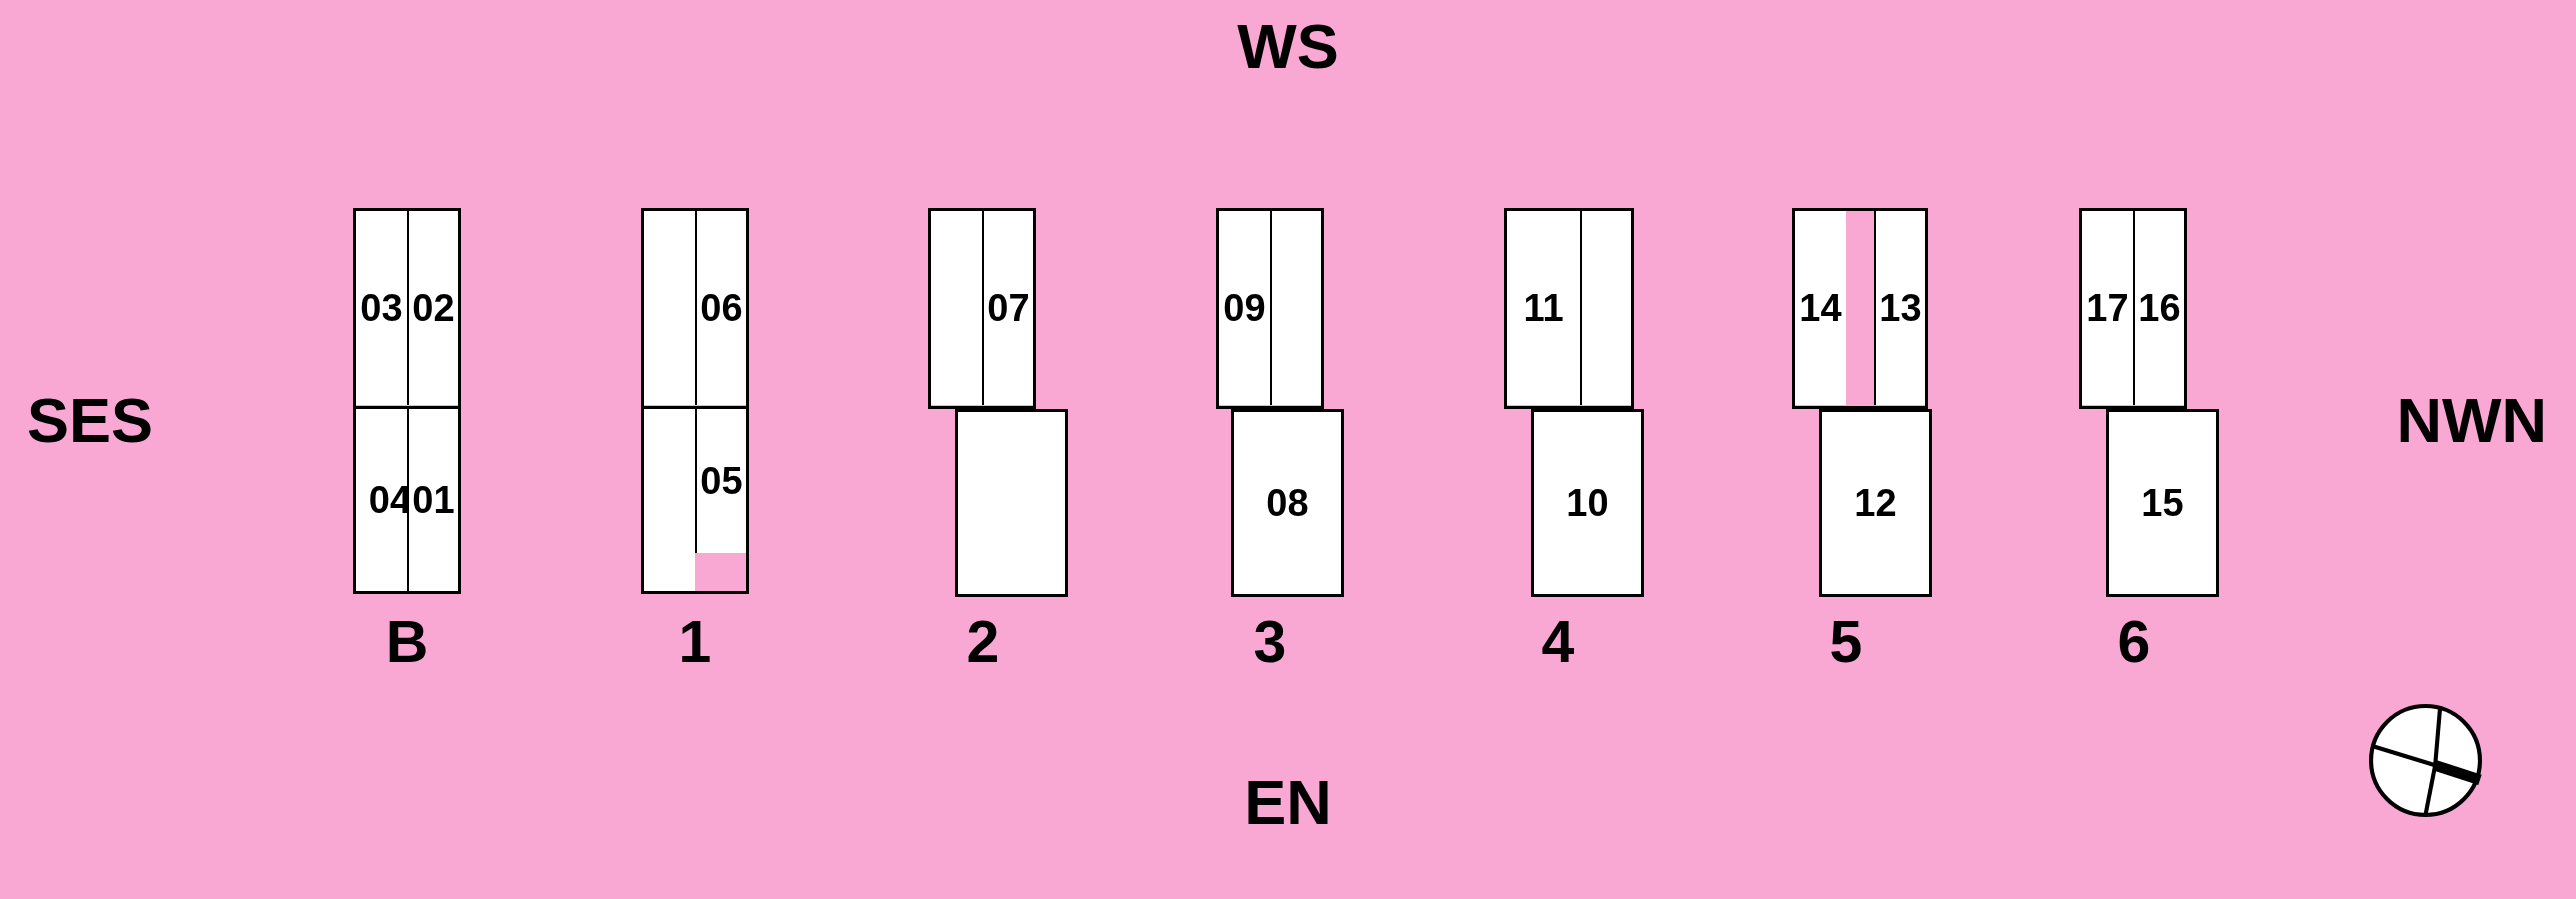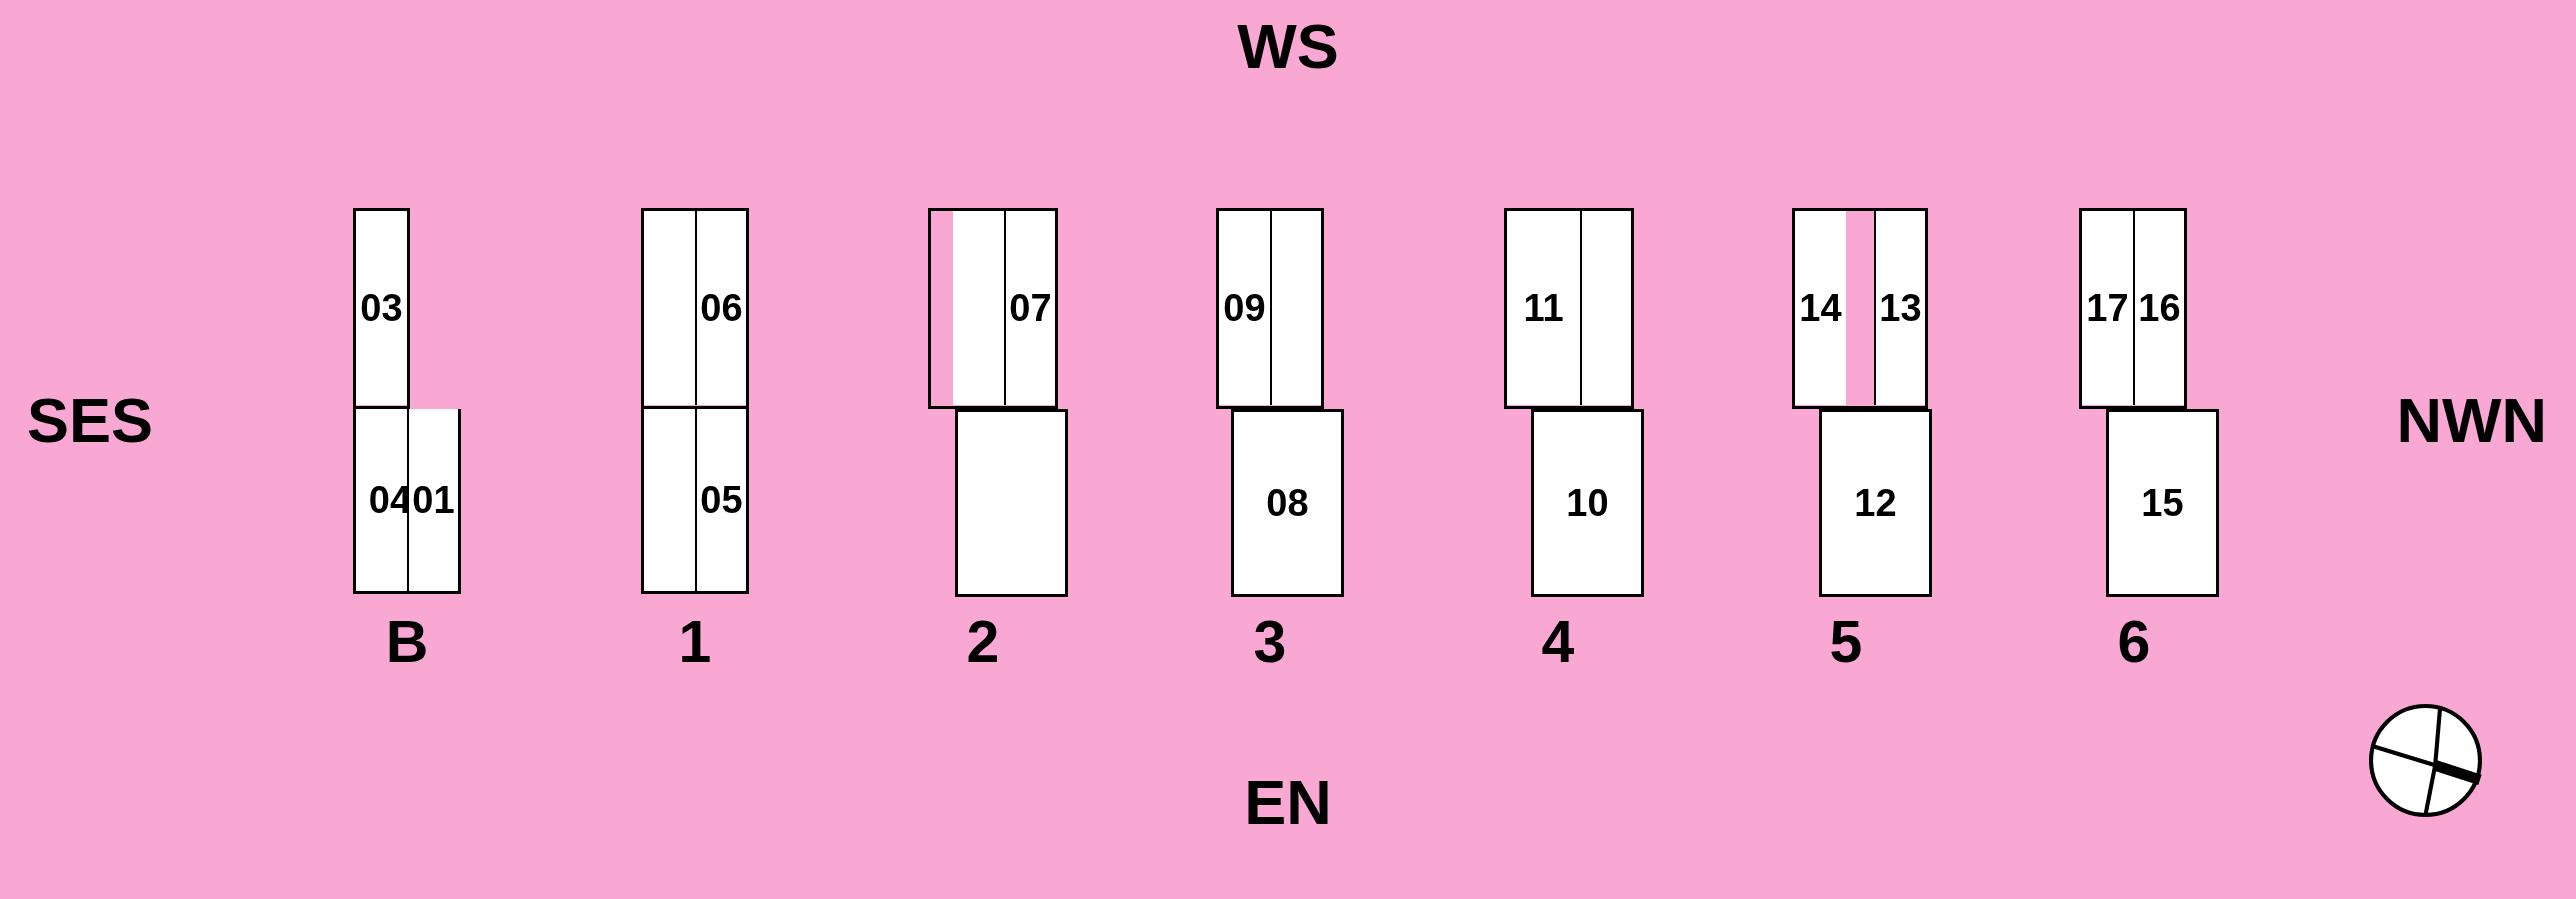--- a/index.html
+++ b/index.html
@@ -136,20 +136,23 @@
   <div class="edge-label" id="label-en">EN</div>
 
   <div class="edge-label" id="label-nwn">NWN</div>
 
   <div id="groups-layer">
       <div class="group" style="left: 353px;">
         <div class="grid-top" style="height: 201px;">
           <div class="cell" style="width: 51px; height: 194px;">
             <span class="cell-label">03</span>
           </div>
+          <div class="cell" style="width: 51px; height: 194px;">
+            <span class="cell-label">02</span>
+          </div>
         </div>
         <div class="grid-bottom-full" style="top: 201px; height: 185px;">
           <div class="cell" style="width: 51px; height: 182px; padding-left: 17px;">
             <span class="cell-label">04</span>
           </div>
           <div class="cell" style="width: 51px; height: 182px;">
             <span class="cell-label">01</span>
           </div>
         </div>
       </div>
@@ -160,28 +163,28 @@
             <span class="cell-label"></span>
           </div>
           <div class="cell" style="width: 51px; height: 194px;">
             <span class="cell-label">06</span>
           </div>
         </div>
         <div class="grid-bottom-full" style="top: 201px; height: 185px;">
           <div class="cell" style="width: 51px; height: 182px;">
             <span class="cell-label"></span>
           </div>
-          <div class="cell" style="width: 51px; height: 182px;">
+          <div class="cell" style="width: 51px; height: 144px;">
             <span class="cell-label">05</span>
           </div>
         </div>
       </div>
       <div class="group-caption" style="left: 627px; width: 136px;">1</div>
       <div class="group" style="left: 928px;">
-        <div class="grid-top" style="height: 201px; padding-left: 22px;">
+        <div class="grid-top" style="height: 201px;">
           <div class="cell" style="width: 51px; height: 194px;">
             <span class="cell-label"></span>
           </div>
           <div class="cell" style="width: 51px; height: 194px;">
             <span class="cell-label">07</span>
           </div>
         </div>
         <div class="grid-bottom-inset" style="left: 27px; top: 201px; height: 188px;">
           <div class="cell" style="width: 107px; height: 182px;">
             <span class="cell-label"></span>

